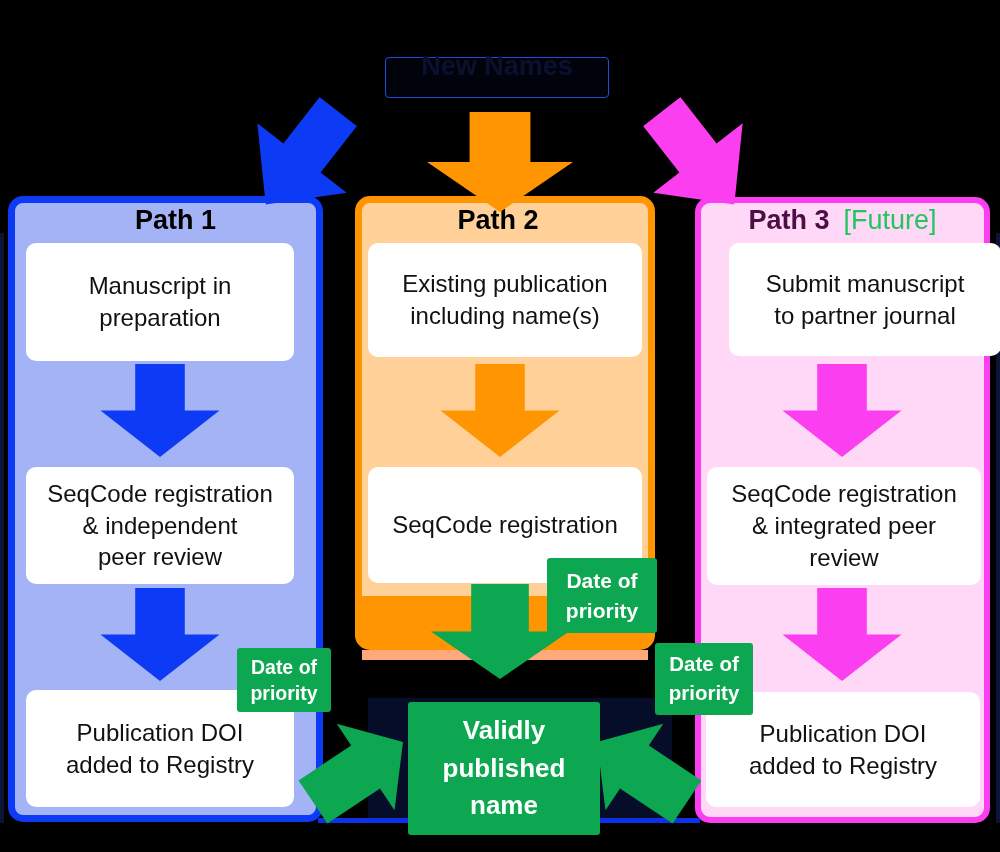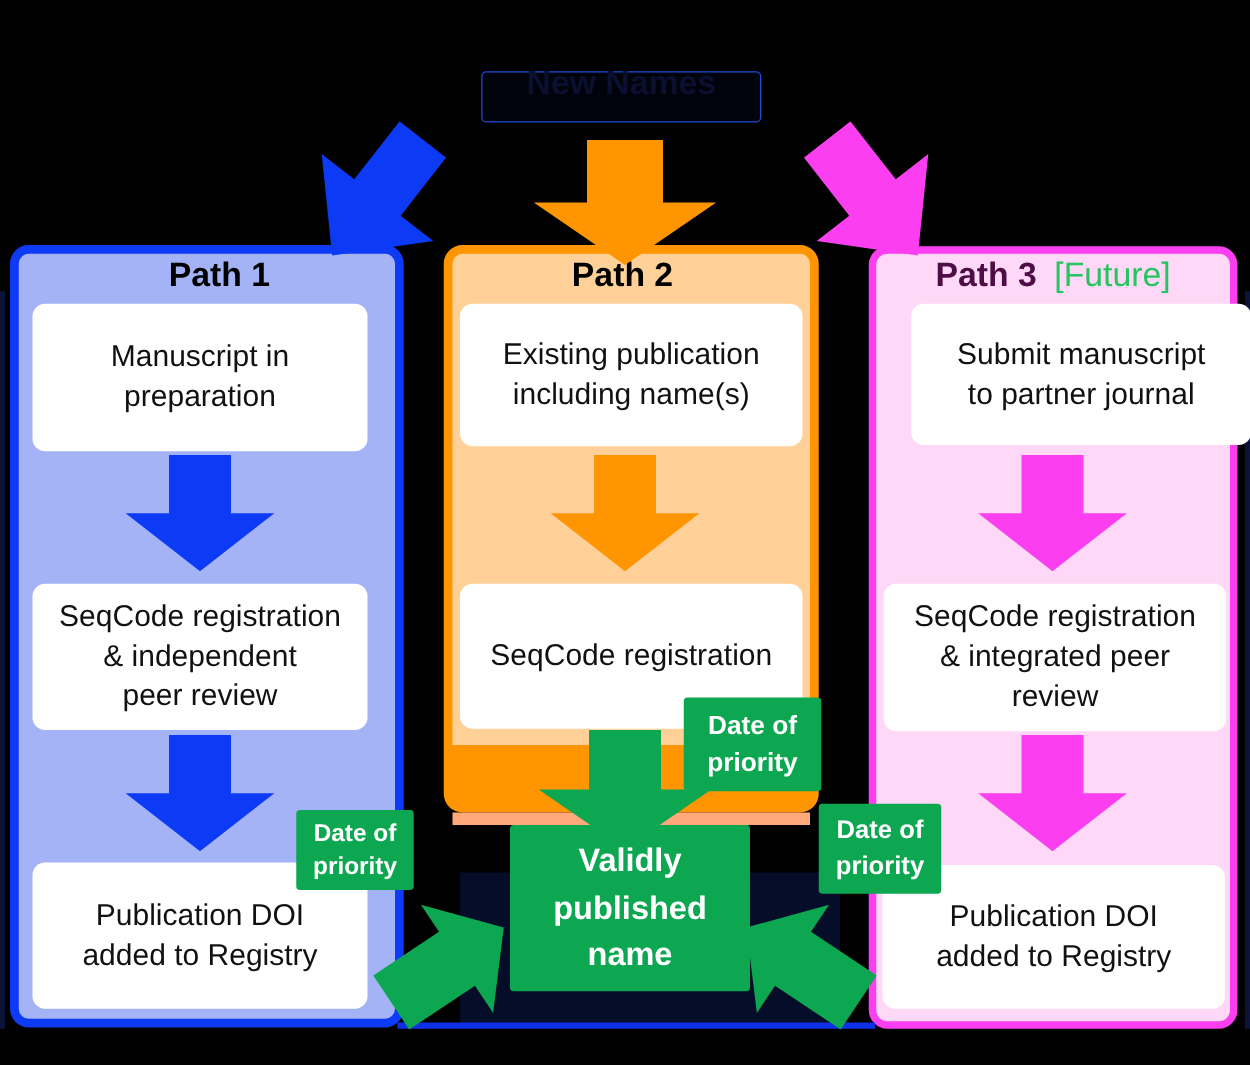--- a/index.html
+++ b/index.html
@@ -77,21 +77,21 @@
   .green-down{left:428px;top:584px;width:144px;height:95px;}
   .green-left{left:298px;top:684px;width:110px;height:140px;}
   .green-right{left:592px;top:684px;width:110px;height:140px;}
 
   
   .greenbox{
     background:var(--green);color:#fff;font-weight:700;border-radius:3px;
     display:flex;align-items:center;justify-content:center;text-align:center;
     white-space:pre-line;
   }
-  .outcome{left:408px;top:660px;width:192px;height:133px;font-size:26px;line-height:1.45;}
+  .outcome{left:408px;top:702px;width:192px;height:133px;font-size:26px;line-height:1.45;}
   .date-left{left:237px;top:648px;width:94px;height:64px;font-size:19.5px;line-height:1.35;}
   .date-mid{left:547px;top:558px;width:110px;height:75px;font-size:21px;line-height:1.4;}
   .date-right{left:655px;top:643px;width:98px;height:72px;font-size:20.5px;line-height:1.4;}
 </style>
 </head>
 <body>
 
 <div id="stage">
 
   <div class="abs edge-line edge-left"></div>

